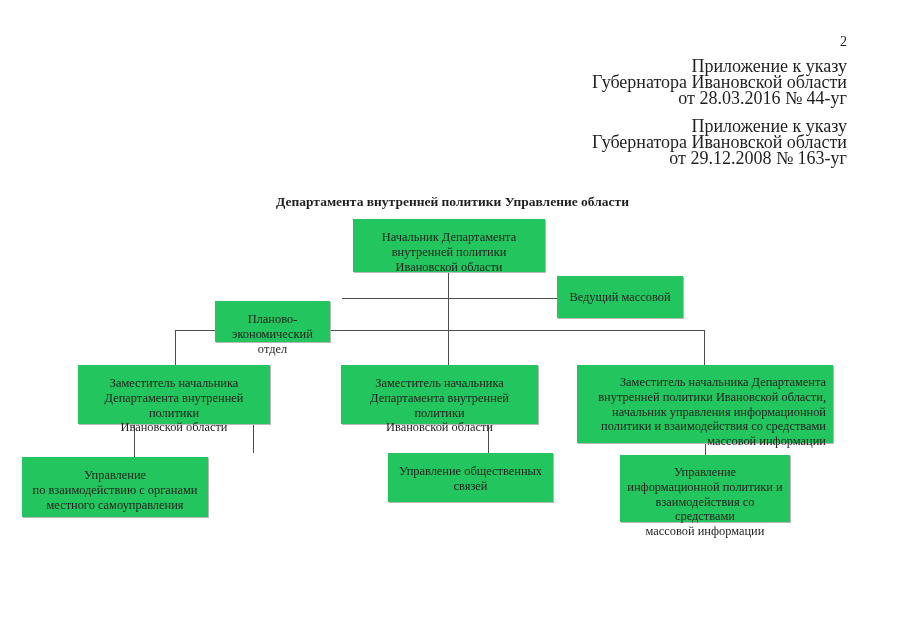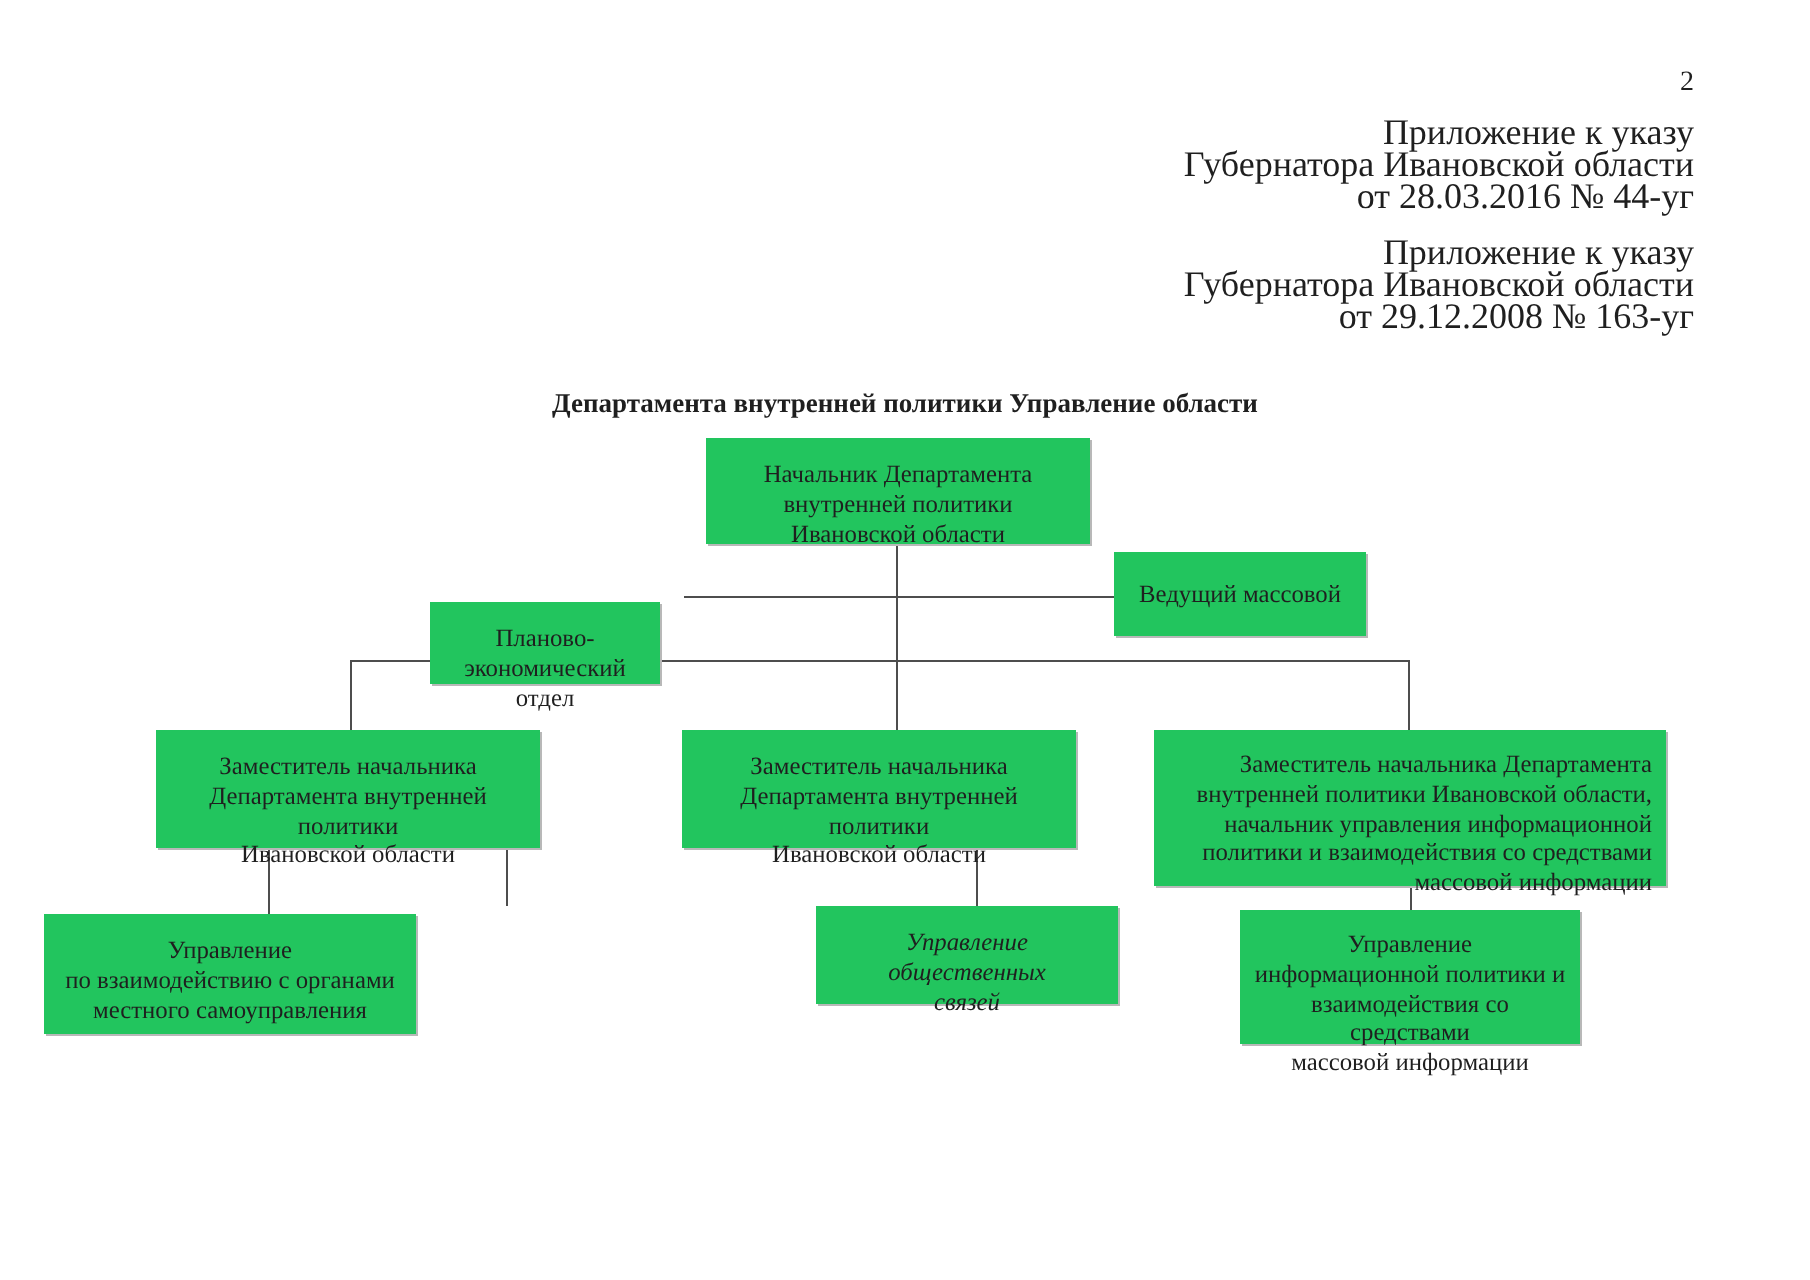--- a/index.html
+++ b/index.html
@@ -100,21 +100,21 @@
 внутренней политики Ивановской области,
 начальник управления информационной
 политики и взаимодействия со средствами
 массовой информации</div>
 
   <div class="node" style="left:22px; top:457px; width:186px; height:60px;">Управление
 по взаимодействию с органами
 местного самоуправления</div>
 
 
-  <div class="node" style="left:408px; top:453px; width:151px; height:49px;font-style:italic;">Управление общественных
+  <div class="node" style="left:388px; top:453px; width:165px; height:49px;">Управление общественных
 связей</div>
 
   <div class="node" style="left:620px; top:455px; width:170px; height:67px; padding-top:3px;">Управление
 информационной политики и
 взаимодействия со средствами
 массовой информации</div>
 
 </div>
 
 </body></html>

